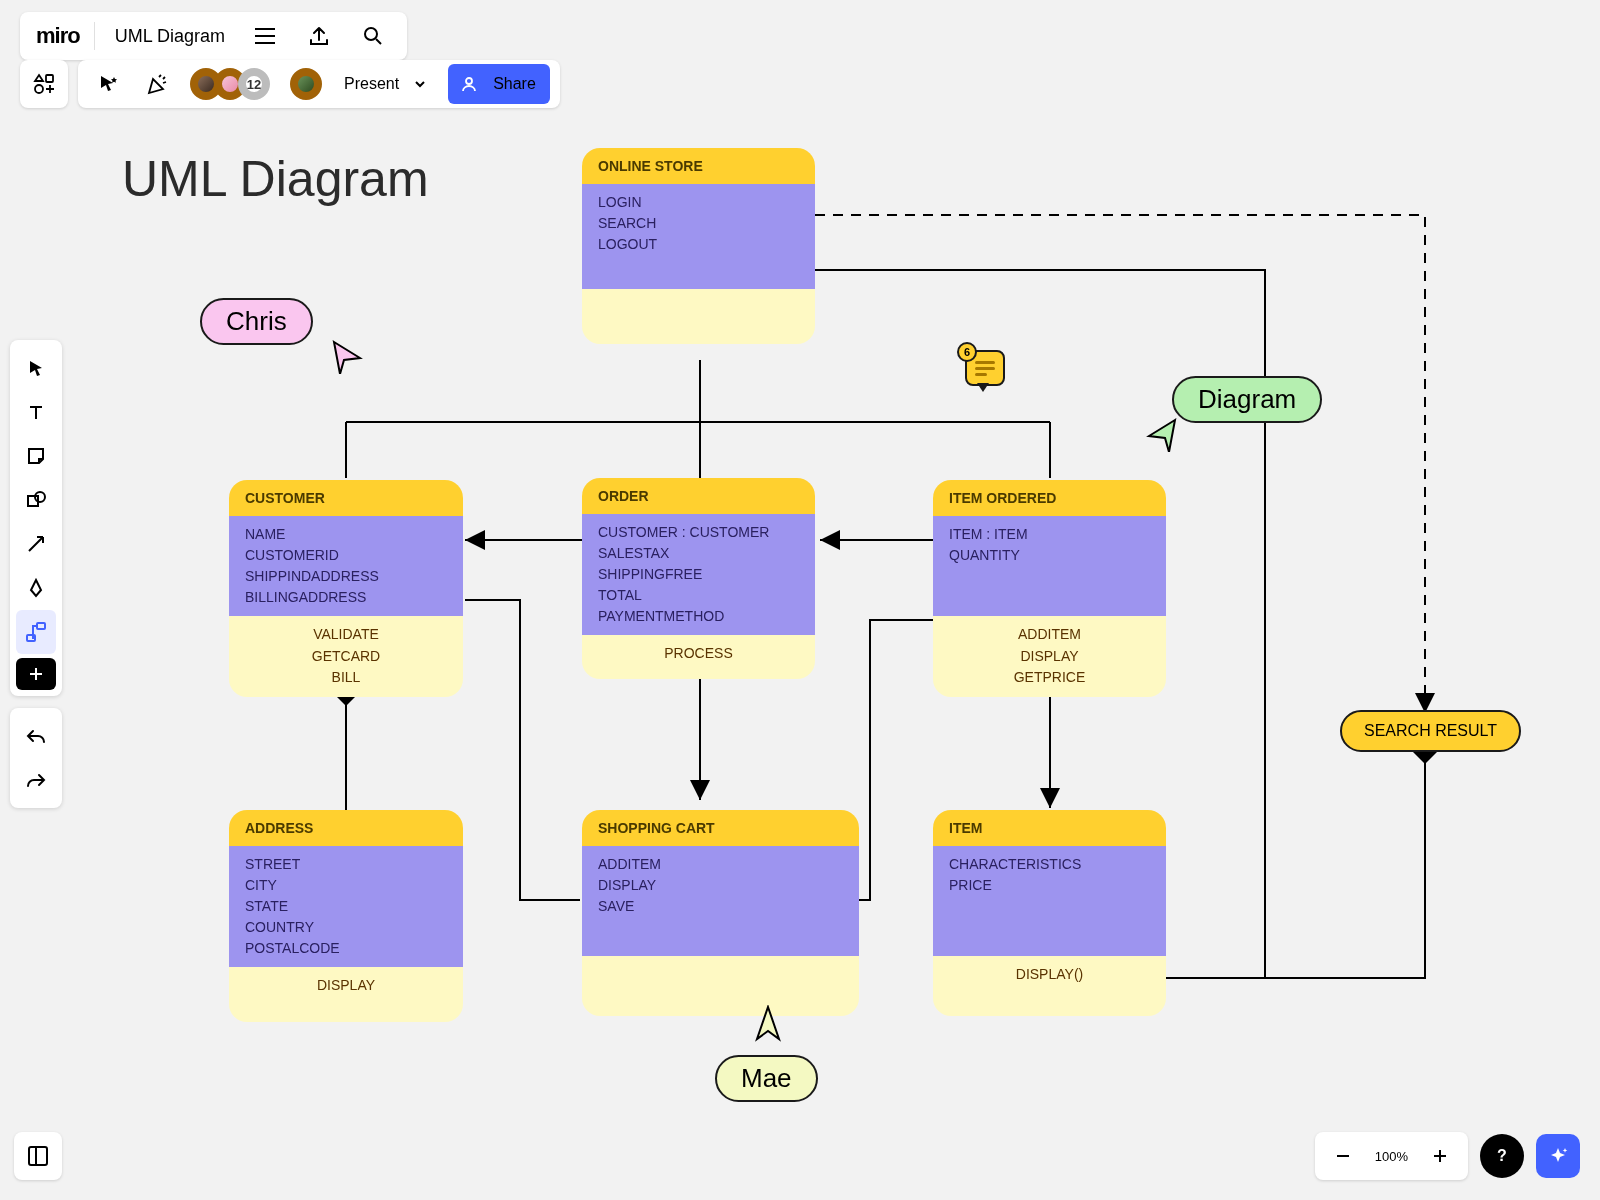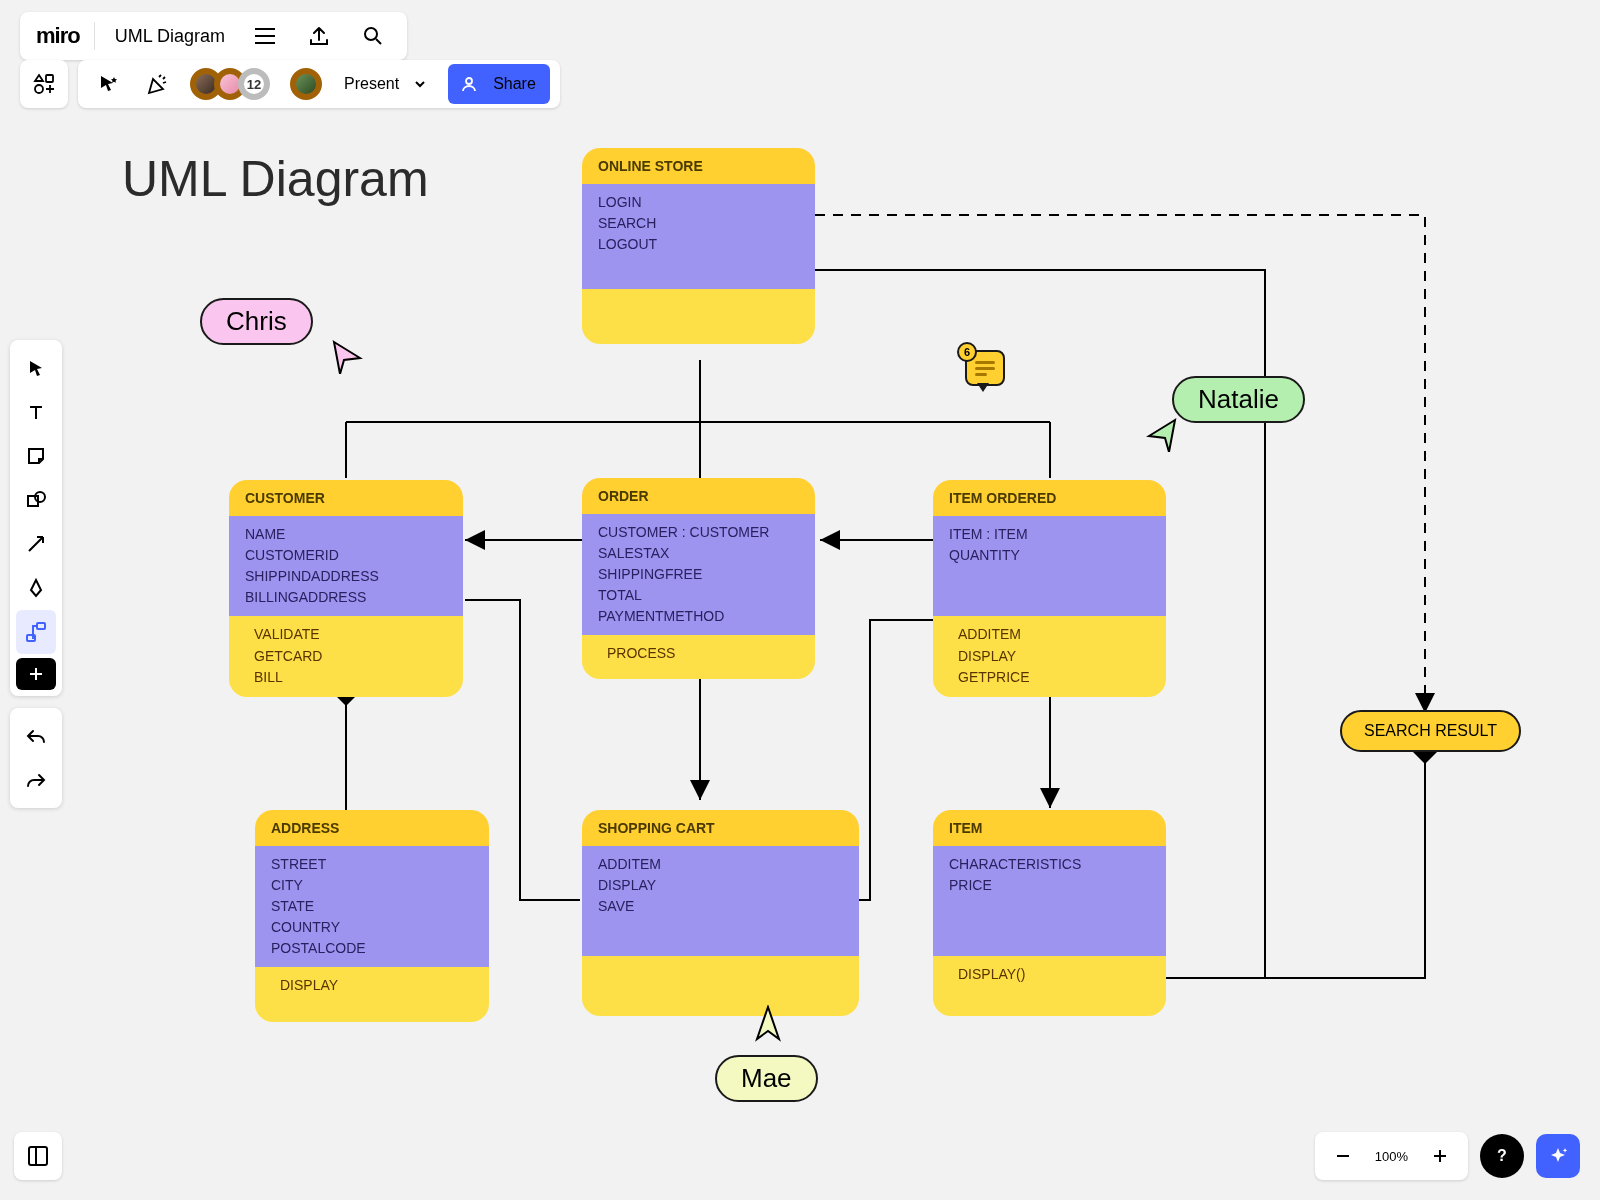--- a/index.html
+++ b/index.html
@@ -29,21 +29,21 @@
     border-radius: 6px; cursor: pointer;
   }
   .btn {
     height: 40px; padding: 0 14px; border-radius: 6px; display: flex; align-items: center;
     gap: 15px; font-size: 16px; font-weight: 500; cursor: pointer;
   }
   .btn-plain { background: transparent; }
   .btn-primary { background: #4262ff; color: #000000; }
   .avatars { display: flex; align-items: center; padding: 0 6px; }
   .avatar {
-    width: 32px; height: 32px; border-radius: 50%; border: 6px solid #a16207;
+    width: 32px; height: 32px; border-radius: 50%; border: 8px solid #a16207;
     margin-left: -8px; background-size: cover; background-position: center;
     display: flex; align-items: center; justify-content: center; font-size: 13px; font-weight: 600;
   }
   .avatar:first-child { margin-left: 0; }
 
   
   .left-toolbar {
     position: absolute; left: 10px; top: 340px; display: flex; flex-direction: column; gap: 12px;
   }
   .toolgroup {
@@ -80,21 +80,21 @@
   .canvas-title {
     position: absolute; left: 122px; top: 150px; font-size: 50px; font-weight: 400; color: #2b2b2b;
   }
 
   .uml {
     position: absolute; border-radius: 18px; overflow: hidden; font-size: 14px;
     box-shadow: none;
   }
   .uml-head { background: #ffd02f; padding: 10px 16px; font-weight: 700; color: #4a3a00; font-size: 14px; }
   .uml-mid  { background: #9d94ef; padding: 8px 16px 8px; color: #2a2060; line-height: 1.5; min-height: 20px;}
-  .uml-foot { background: #fde047; padding: 8px 25px 8px; color: #5a3300; line-height: 1.55; min-height: 20px;}
+  .uml-foot { background: #fef9c3; padding: 8px 16px 8px; color: #5a3300; line-height: 1.55; min-height: 20px; text-align: center;}
   .uml div > div { white-space: pre; }
 
   .pill {
     position: absolute; padding: 6px 24px; border-radius: 999px; border: 2px solid #1a1a1a;
     font-size: 26px; display: flex; align-items: center;
   }
   .pill.small { font-size: 16px; padding: 10px 22px; }
 
   .cursor-arrow { position: absolute; }
 
@@ -206,21 +206,21 @@
         <div>ITEM : ITEM
 QUANTITY</div>
       </div>
     <div class="uml-foot">
         <div>ADDITEM
 DISPLAY
 GETPRICE</div>
       </div>
   </div>
 
-  <div class="uml" style="left:229px; top:810px; width:234px;margin-left:26px;">
+  <div class="uml" style="left:229px; top:810px; width:234px;">
     <div class="uml-head">ADDRESS</div>
     <div class="uml-mid">
         <div>STREET
 CITY
 STATE
 COUNTRY
 POSTALCODE</div>
       </div>
     <div class="uml-foot" style="min-height:55px">
         <div>DISPLAY</div>
@@ -255,21 +255,21 @@
   </div>
 
   <div class="pill" style="left:200px; top:298px; background:#fac6ef;">
     <span>Chris</span>
   </div>
   <svg class="cursor-arrow" style="left:330px; top:340px" width="34" height="34">
     <path d="M4 2 L30 18 L14 20 L10 34 Z" fill="#fac6ef" stroke="#000" stroke-width="2"></path>
   </svg>
 
   <div class="pill" style="left:1172px; top:376px; background:#b5efb0;">
-    <span>Natalie</span>
+    <span>Diagram</span>
   </div>
   <svg class="cursor-arrow" style="left:1145px; top:418px" width="34" height="34">
     <path d="M30 2 L4 18 L20 20 L24 34 Z" fill="#b5efb0" stroke="#000" stroke-width="2"></path>
   </svg>
 
   <div class="pill" style="left:715px; top:1055px; background:#f4f9c2;">
     <span>Mae</span>
   </div>
   <svg class="cursor-arrow" style="left:753px; top:1005px" width="30" height="40">
     <path d="M15 2 L26 34 L15 26 L4 34 Z" fill="#f4f9c2" stroke="#000" stroke-width="2"></path>

